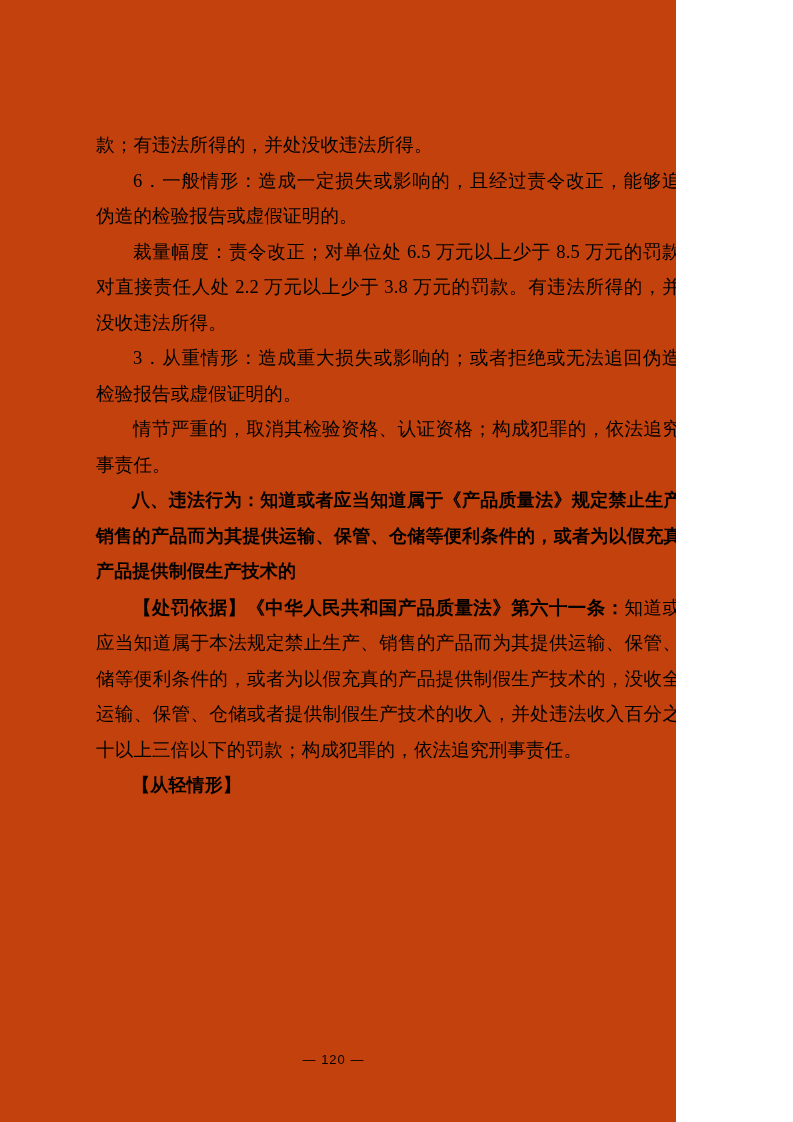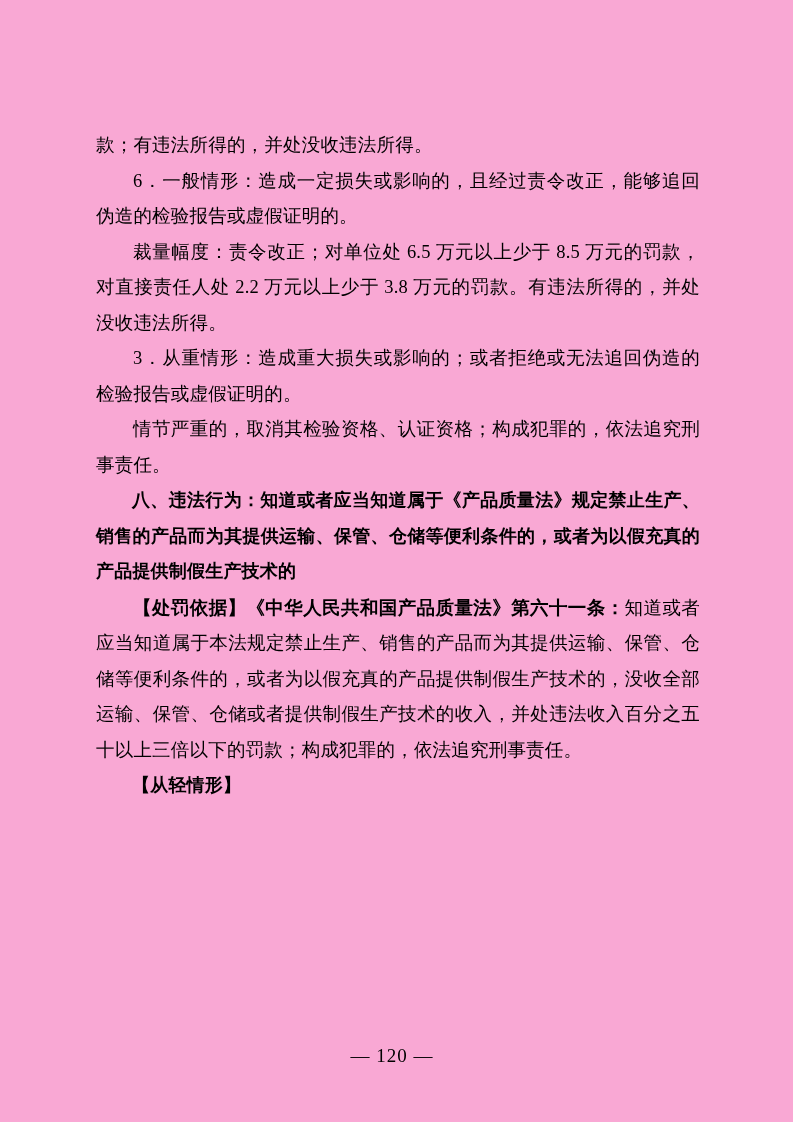--- a/index.html
+++ b/index.html
@@ -6,23 +6,23 @@
     margin: 0;
     padding: 0;
     background: #ffffff;
   }
   body {
     font-family: "Liberation Serif", "DejaVu Serif", serif;
     color: #000000;
   }
   .page {
     position: relative;
-    width: 793px;
+    width: 676px;
     height: 1122px;
-    background: #f9a8d4;
+    background: #c2410c;
     box-sizing: border-box;
     overflow: hidden;
   }
   .content {
     position: absolute;
     left: 96px;
     top: 128px;
     width: 604px;
   }
   p {
@@ -41,22 +41,22 @@
     font-family: "Liberation Sans", "DejaVu Sans", sans-serif;
     font-size: 18px;
     line-height: 35.5px;
   }
   .page-number {
     position: absolute;
     left: 0;
     right: 9px;
     bottom: 55px;
     text-align: center;
-    font-size: 19px;
-    font-family: Liberation Serif, serif;
+    font-size: 13px;
+    font-family: Liberation Sans, sans-serif;
     letter-spacing: 1px;
   }
 </style>
 </head>
 <body>
 
 <div class="page">
   <div class="content">
 
     <p class="plain">款；有违法所得的，并处没收违法所得。</p>

